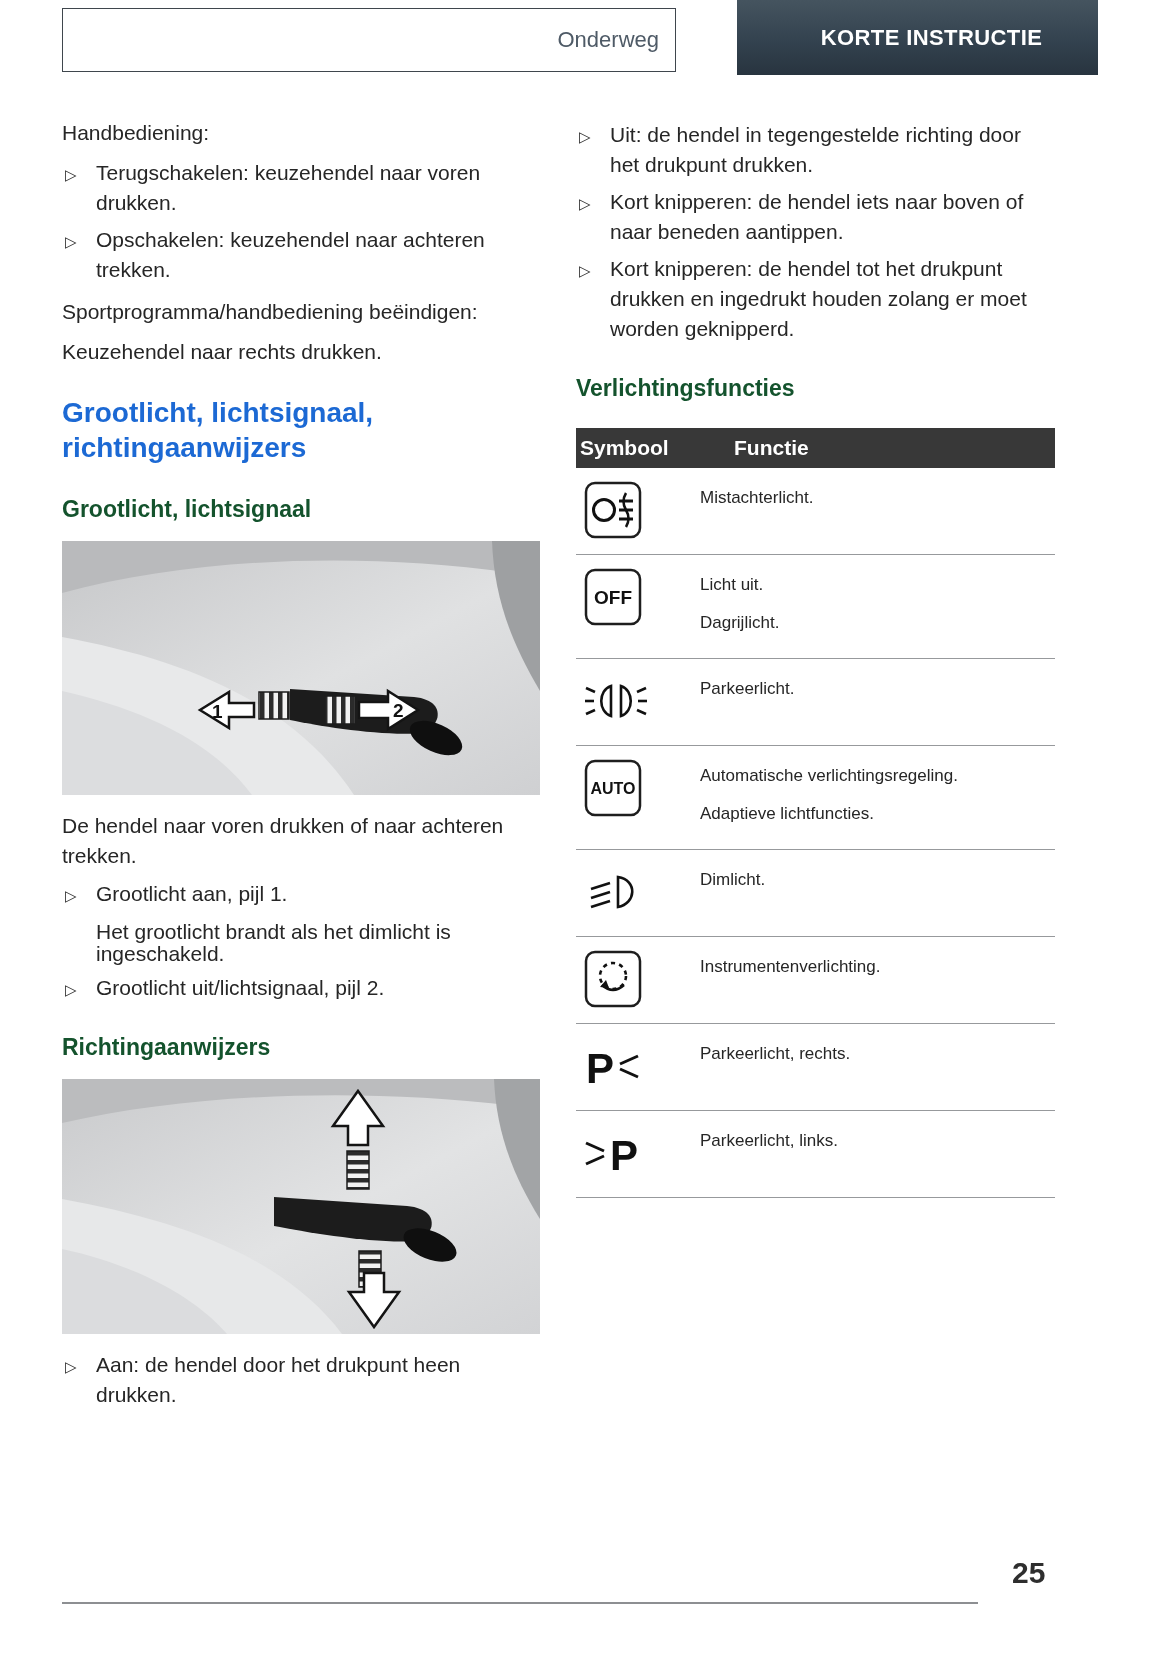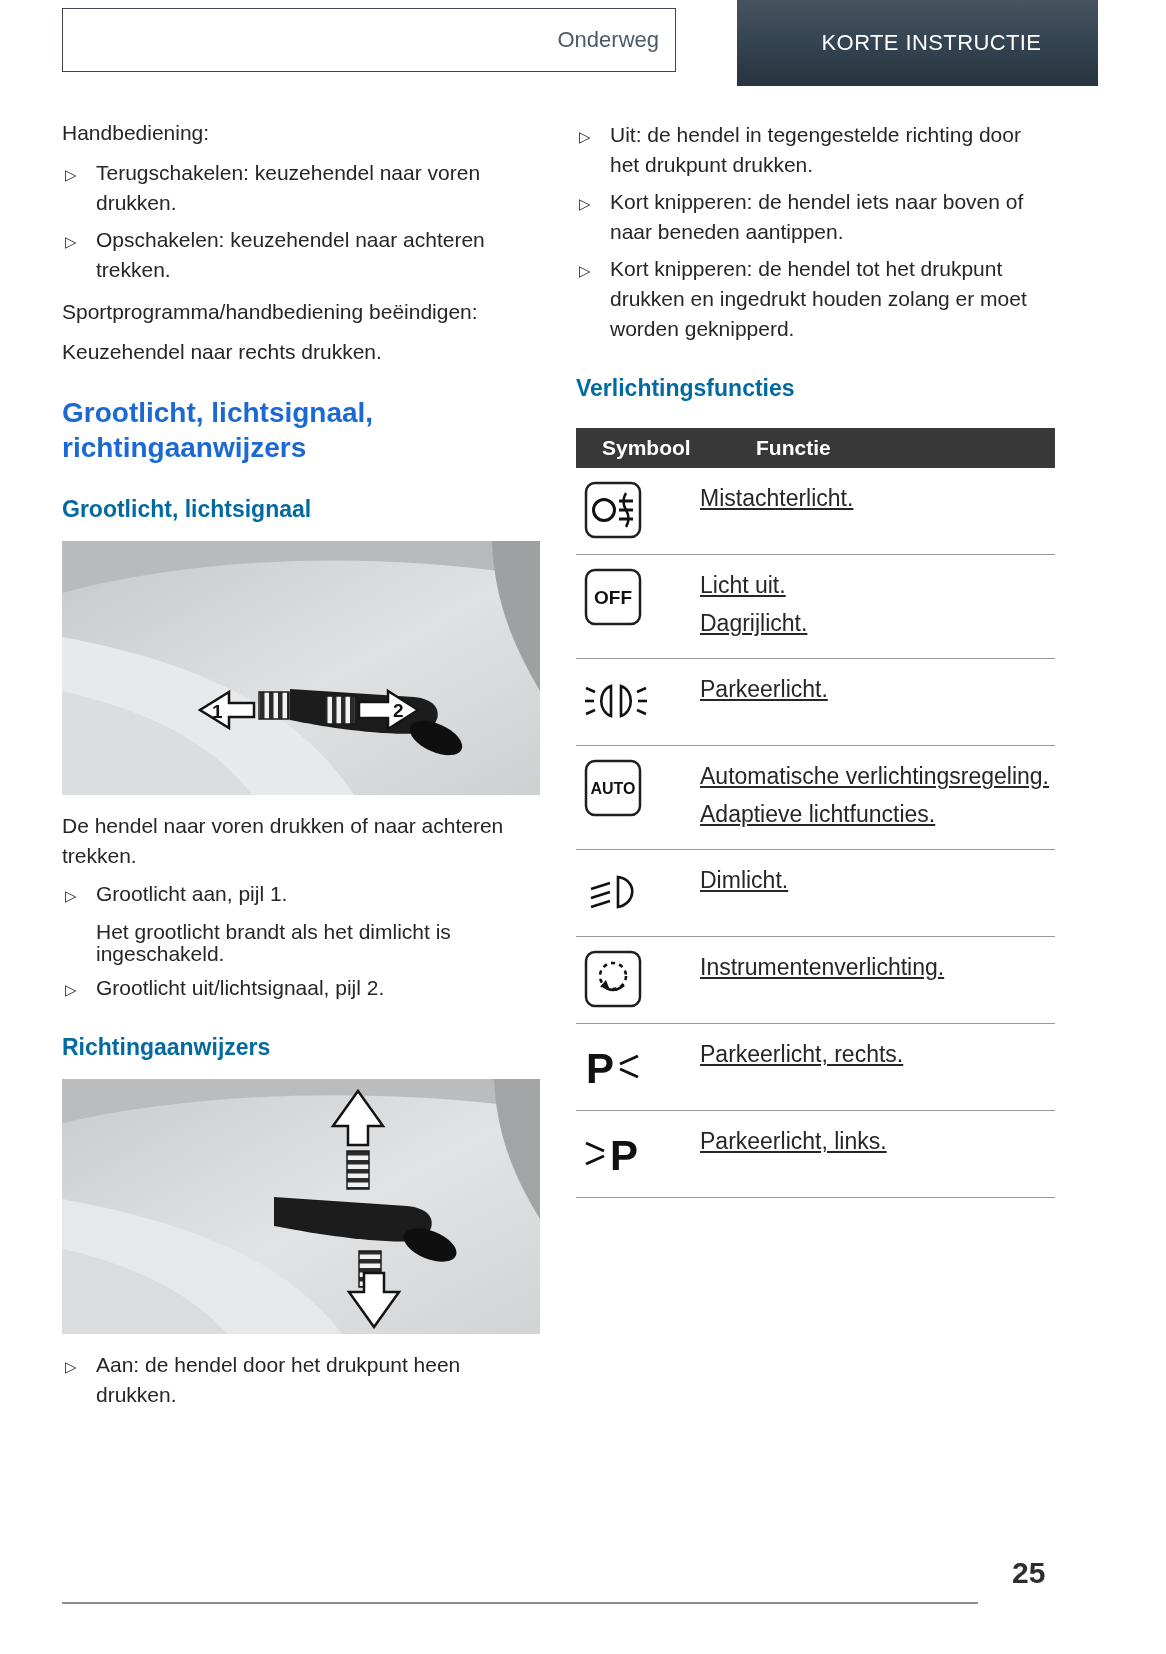--- a/index.html
+++ b/index.html
@@ -8,56 +8,56 @@
     font-family:"Liberation Sans", sans-serif; color:#262626;
   }
   
   .crumb-box {
     position:absolute; left:62px; top:8px; width:614px; height:64px;
     border:1.5px solid #3f464d; box-sizing:border-box;
     display:flex; align-items:center; justify-content:flex-end;
     padding-right:16px; font-size:22px; color:#4e5a66;
   }
   .chapter-bar {
-    position:absolute; left:737px; top:0; width:361px; height:86px;
+    position:absolute; left:737px; top:0; width:361px; height:75px;
     background:linear-gradient(180deg,#45545f 0%, #33424f 55%, #28343f 100%);
     display:flex; align-items:center; justify-content:center; padding-left:28px;
     box-sizing:border-box;
-    color:#ffffff; font-weight:normal; font-size:22px; letter-spacing:.4px;
+    color:#ffffff; font-weight:bold; font-size:22px; letter-spacing:.4px;
   }
   
   .col { position:absolute; top:118px; }
   .col-left  { left:62px;  width:478px; }
   .col-right { left:576px; width:479px; }
   p.body { font-size:21px; line-height:30px; margin:0 0 10px; }
   p.body.tight { margin-bottom:8px; }
   .bullets { list-style:none; margin:2px 0 12px; padding:0; }
   .bullets li { position:relative; padding-left:34px; margin:0 0 7px; font-size:21px; line-height:30px; }
   .bullets .marker { position:absolute; left:3px; top:2px; font-size:15px; color:#2b2b2b; }
   p.note { font-size:21px; line-height:22px; margin:0 0 8px; padding-left:34px; }
   .h1 { color:#1c69d4; font-size:28px; line-height:35px; font-weight:bold; margin:28px 0 0; }
-  .h2 { color:#0369a1; font-size:23px; line-height:28px; font-weight:bold; margin:30px 0 0; }
+  .h2 { color:#14532d; font-size:23px; line-height:28px; font-weight:bold; margin:30px 0 0; }
   .figure { width:478px; height:254px; margin:18px 0 16px; }
   .figure svg { display:block; }
   
   .ltable { margin-top:26px; width:479px; }
   .thead {
-    display:flex; align-items:center; height:40px; padding-left:26px;
+    display:flex; align-items:center; height:40px; padding-left:4px;
     background:#383838; color:#fff; font-weight:bold; font-size:21px;
   }
   .th-symbol { width:108px; }
   .th-functie { flex:1;margin-left:46px; }
   .trow {
     display:flex; min-height:87px; box-sizing:border-box;
     padding:13px 0 12px 8px; border-bottom:1px solid #97999c;
     align-items:flex-start;
   }
   .tsym { width:110px; flex:none; }
   .tfun { flex:1; padding:2px 4px 0 6px; }
-  .tfun p { margin:0 0 8px; font-size:23px; line-height:30px;text-decoration:underline; }
+  .tfun p { margin:0 0 8px; font-size:17px; line-height:30px; }
   .sym-box { display:block; }
   
   .footer-line { position:absolute; left:62px; top:1602px; width:916px; height:1.5px; background:#8d8f92; }
   .page-number { position:absolute; left:1012px; top:1556px; font-size:30px; font-weight:bold; color:#2e2e2e; }
 </style>
 </head>
 <body>
 
 <div>
 

